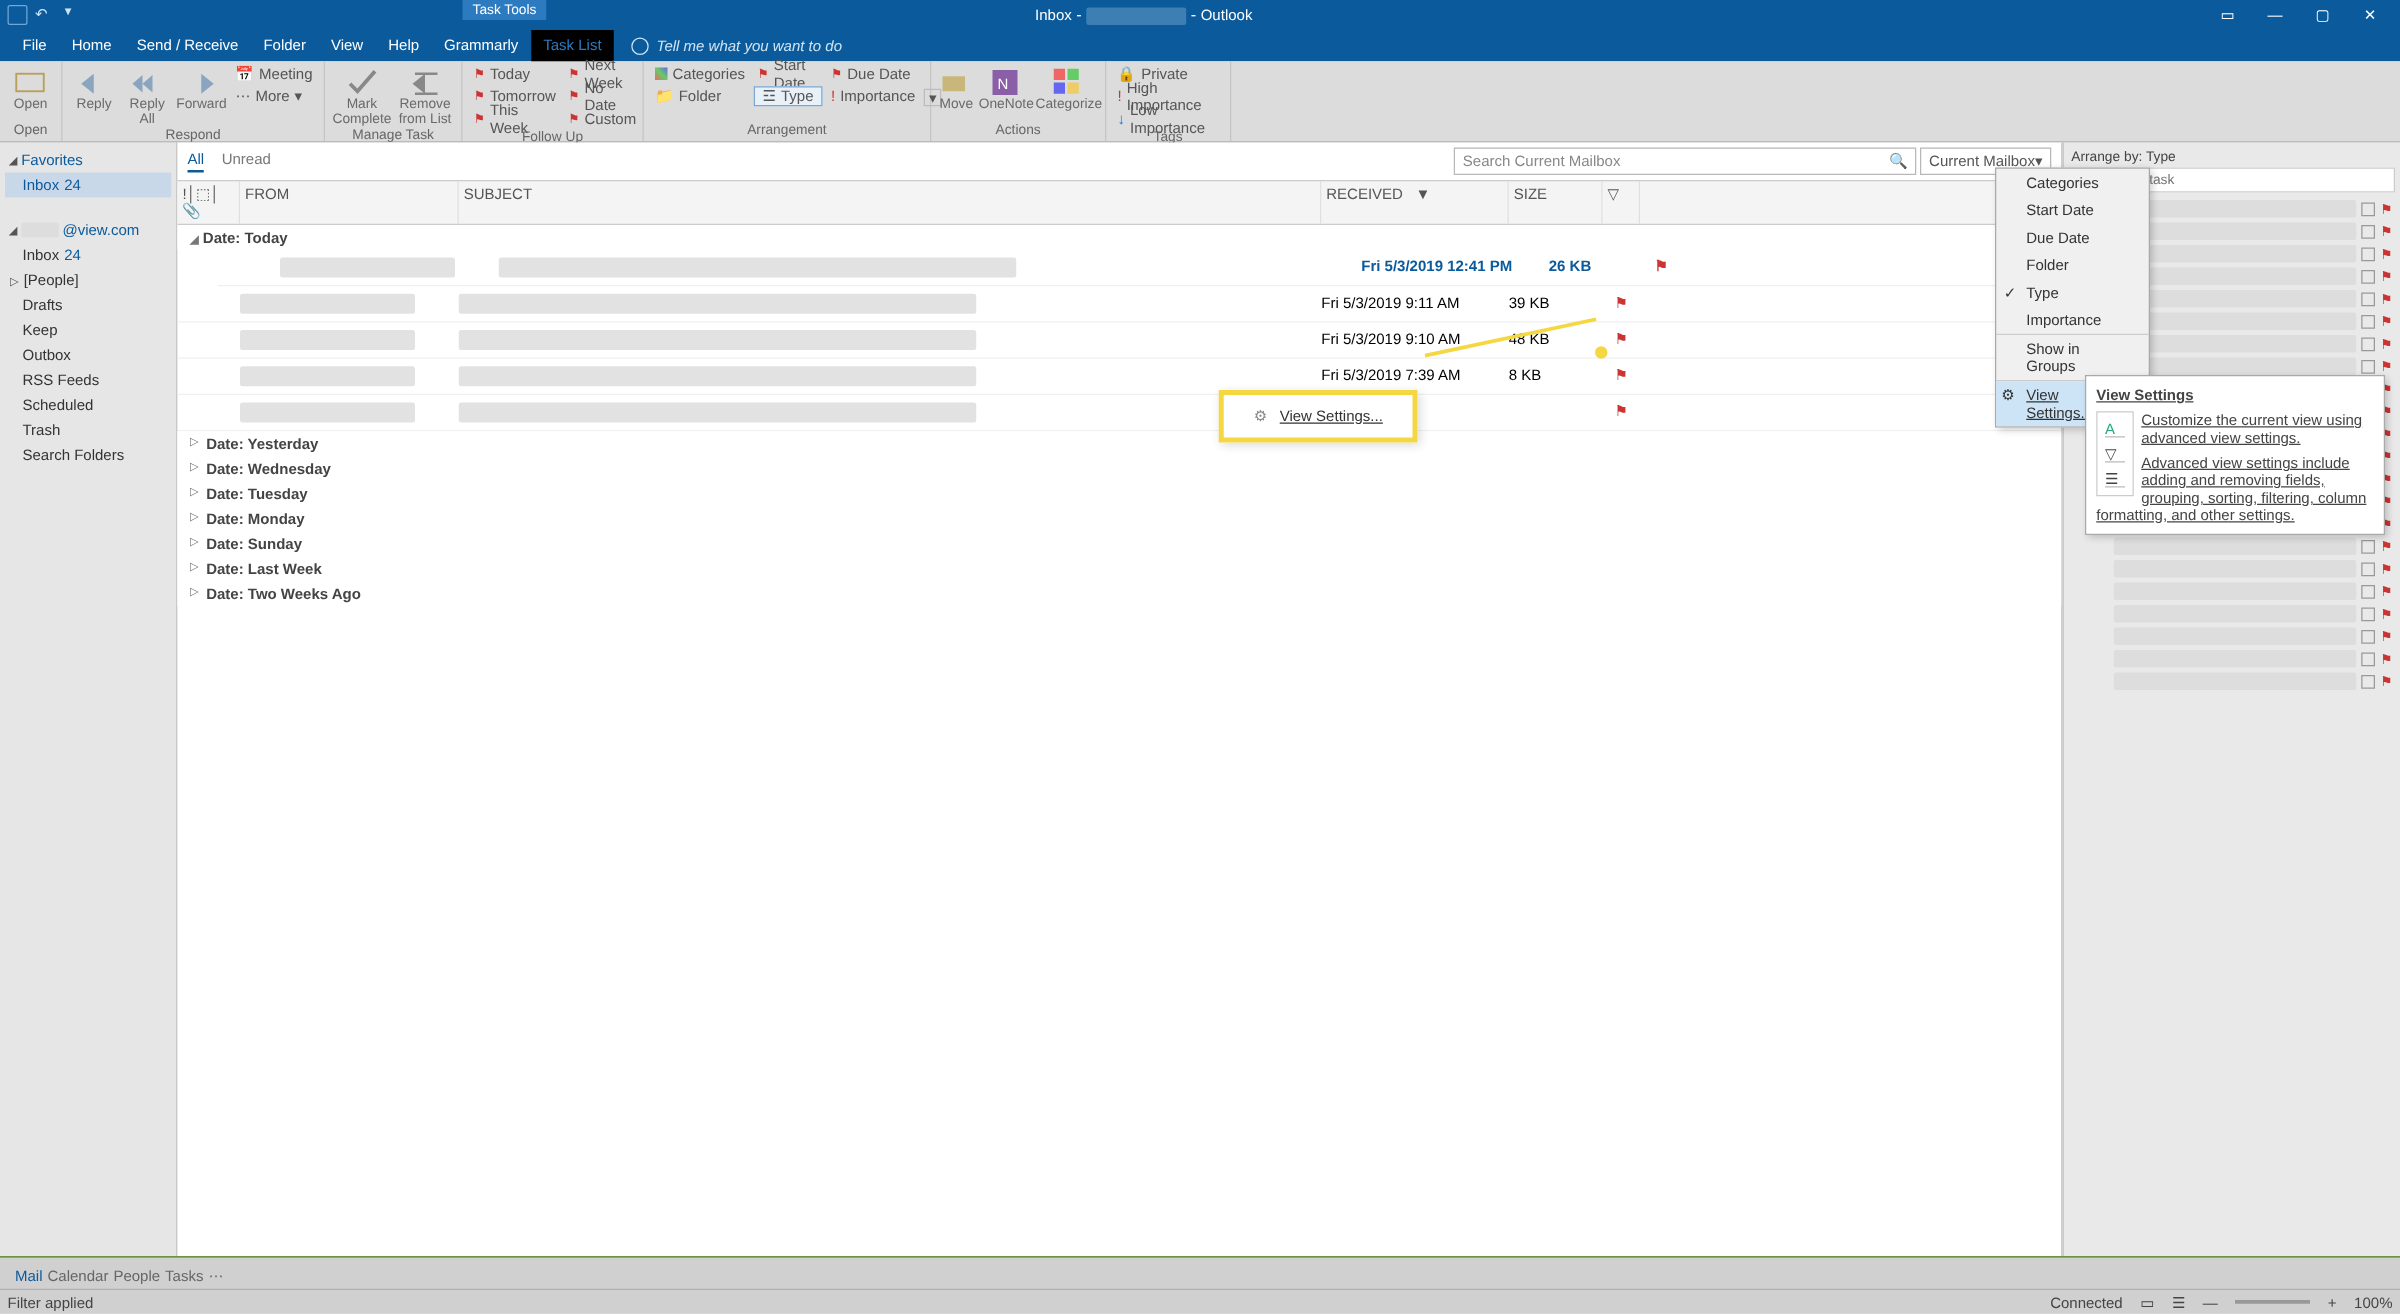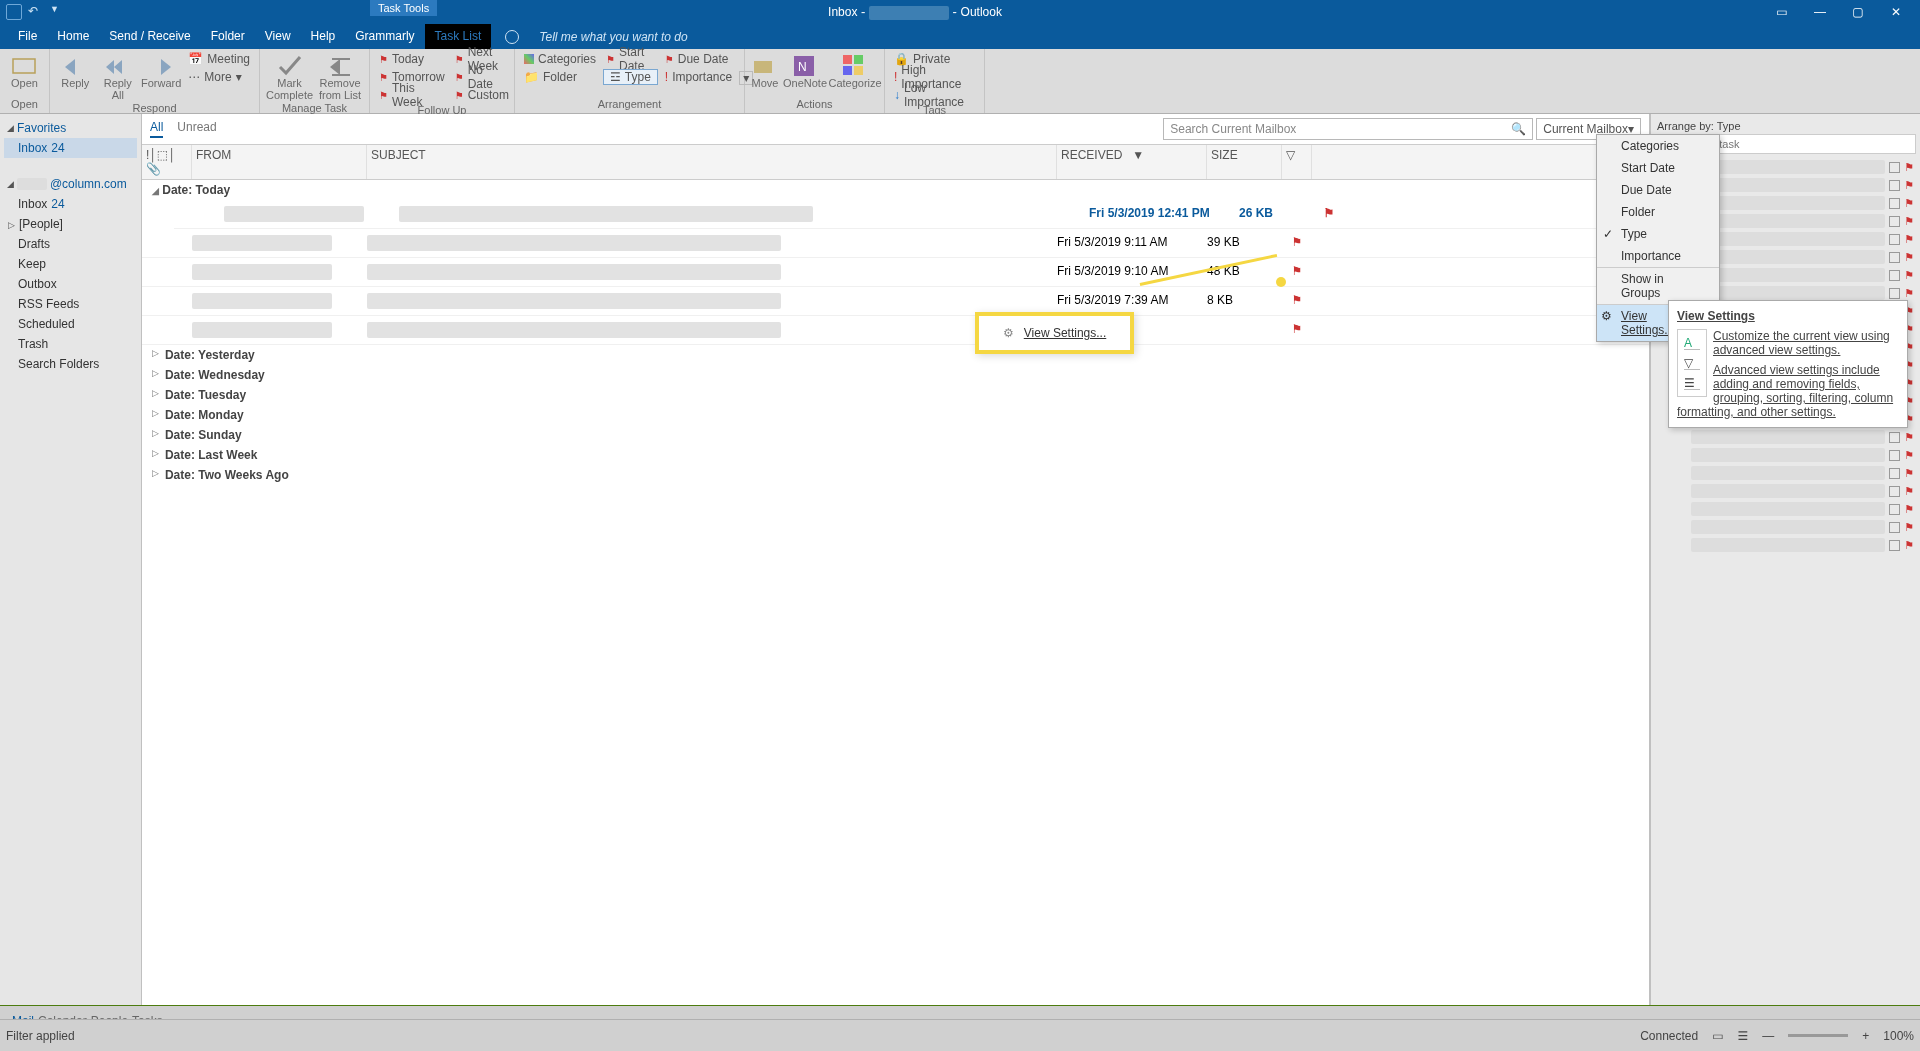--- a/index.html
+++ b/index.html
@@ -8,21 +8,21 @@
 .titlebar .qat { display: flex; gap: 6px; align-items: center; }
 .titlebar .qat span { width: 16px; height: 16px; display: inline-block; }
 .titlebar .center { flex: 1; text-align: center; font-size: 13px; }
 .titlebar .blur-inline { background: #3d7fb3; display: inline-block; width: 80px; height: 14px; vertical-align: middle; border-radius: 2px; }
 .titlebar .win { display: flex; gap: 2px; }
 .titlebar .win span { width: 36px; text-align: center; }
 .contextual { position: absolute; top: 0; left: 370px; background: #2c7abf; padding: 2px 8px; font-size: 11px; color: #fff; }
 .tabs { height: 25px; background: #0a5a9c; color: #fff; display: flex; align-items: stretch; padding-left: 8px; }
 .tab { padding: 0 10px; line-height: 25px; cursor: pointer; }
 .tab.active { background: #000000; color: #2c7abf; }
-.tell-me { display: flex; align-items: center; gap: 20px; color: #cfe4f5; padding-left: 14px; font-style: italic; }
+.tell-me { display: flex; align-items: center; gap: 6px; color: #cfe4f5; padding-left: 14px; font-style: italic; }
 .tell-me .bulb { width: 14px; height: 14px; border: 1px solid #cfe4f5; border-radius: 50%; }
 .ribbon { height: 65px; background: #dcdcdc; border-bottom: 1px solid #b0b0b0; display: flex; }
 .ribbon-group { border-right: 1px solid #c4c4c4; padding: 2px 6px; display: flex; flex-direction: column; justify-content: space-between; }
 .ribbon-group .items { display: flex; gap: 4px; }
 .ribbon-group .label { text-align: center; font-size: 11px; color: #666; padding: 1px 0; }
 .big-btn { display: flex; flex-direction: column; align-items: center; width: 48px; padding-top: 2px; }
 .big-btn .icon { width: 28px; height: 24px; }
 .big-btn .txt { font-size: 11px; color: #6a6a6a; text-align: center; }
 .stack { display: flex; flex-direction: column; gap: 2px; font-size: 11px; color: #555; }
 .stack div { display: flex; align-items: center; gap: 4px; padding: 0 3px; height: 16px; }
@@ -49,21 +49,21 @@
 .group-collapsed { background: #fff; padding: 3px 10px; font-size: 12px; color: #444; display: flex; gap: 6px; }
 .row { display: grid; grid-template-columns: 50px 175px 690px 150px 75px 30px; padding: 6px 0; border-bottom: 1px solid #f0f0f0; font-size: 12px; }
 .row.unread { color: #0a5a9c; font-weight: bold; margin-left: 32px; }
 .row .sub-blur { background: #e2e2e2; height: 16px; width: 60%; border-radius: 2px; }
 .row .flag-cell { color: #c33; text-align: center; }
 .todobar { width: 270px; background: #e9e9e9; border-left: 1px solid #c0c0c0; padding: 4px; position: relative; }
 .todobar .hdr { font-size: 11px; color: #444; padding: 2px; }
 .todobar input { width: 100%; height: 20px; padding: 0 4px; border: 1px solid #ccc; color: #888; font-size: 11px; }
 .navbar { position: absolute; bottom: 16px; left: 0; right: 0; height: 30px; background: #d0d0d0; display: flex; align-items: center; padding: 0 12px; gap: 4px; font-size: 18px; color: #666; border-top: 1px solid #4d7c0f; }
 .navbar .active { color: #0a5a9c; }
-.status { position: absolute; bottom: 0; left: 0; right: 0; height: 32px; background: #d0d0d0; display: flex; align-items: center; padding: 0 6px; font-size: 11px; color: #444; border-top: 1px solid #b0b0b0; }
+.status { position: absolute; bottom: 0; left: 0; right: 0; height: 20px; background: #d0d0d0; display: flex; align-items: center; padding: 0 6px; font-size: 11px; color: #444; border-top: 1px solid #b0b0b0; }
 .status .right { margin-left: auto; display: flex; gap: 14px; align-items: center; }
 .arrange-menu { position: absolute; top: 134px; right: 200px; width: 124px; background: #f0f0f0; border: 1px solid #a9a9a9; box-shadow: 2px 2px 6px rgba(0,0,0,0.2); z-index: 10; }
 .arrange-menu div { padding: 4px 24px; font-size: 12px; color: #333; position: relative; }
 .arrange-menu .chk::before { content: "✓"; position: absolute; left: 6px; }
 .arrange-menu .sep { border-top: 1px solid #ccc; padding: 0; height: 1px; }
 .arrange-menu .hov { background: #cde4f7; }
 .tooltip { position: absolute; top: 300px; right: 12px; width: 240px; background: #fff; border: 1px solid #aaa; padding: 8px; font-size: 11px; color: #444; box-shadow: 2px 2px 6px rgba(0,0,0,0.2); z-index: 11; text-decoration: underline; }
 .tooltip b { font-size: 12px; }
 .tt-icons { display: flex; flex-direction: column; gap: 6px; border: 1px solid #ccc; padding: 6px; width: 30px; float: left; margin-right: 6px; }
 .tt-icons span { height: 14px; border-bottom: 1px solid #bbb; }
@@ -299,21 +299,21 @@
 
   <div class="nav">
     <div class="nav-hdr">
         <span class="chev">◢</span>
         <span>Favorites</span>
       </div>
     <div class="nav-item sel"><span>Inbox</span><span class="cnt">24</span></div>
     <div class="nav-hdr" style="margin-top:16px">
         <span class="chev">◢</span>
         <span style="background:#ddd;width:30px;height:12px;display:inline-block;border-radius:2px"></span>
-        <span>@column.com</span>
+        <span>@view.com</span>
       </div>
     <div class="nav-item"><span>Inbox</span><span class="cnt">24</span></div>
     <div class="nav-item"><span class="chev" style="margin-left:-10px;margin-right:4px">▷</span><span>[People]</span></div>
     <div class="nav-item">Drafts</div>
     <div class="nav-item">Keep</div>
     <div class="nav-item">Outbox</div>
     <div class="nav-item">RSS Feeds</div>
     <div class="nav-item">Scheduled</div>
     <div class="nav-item">Trash</div>
     <div class="nav-item">Search Folders</div>

